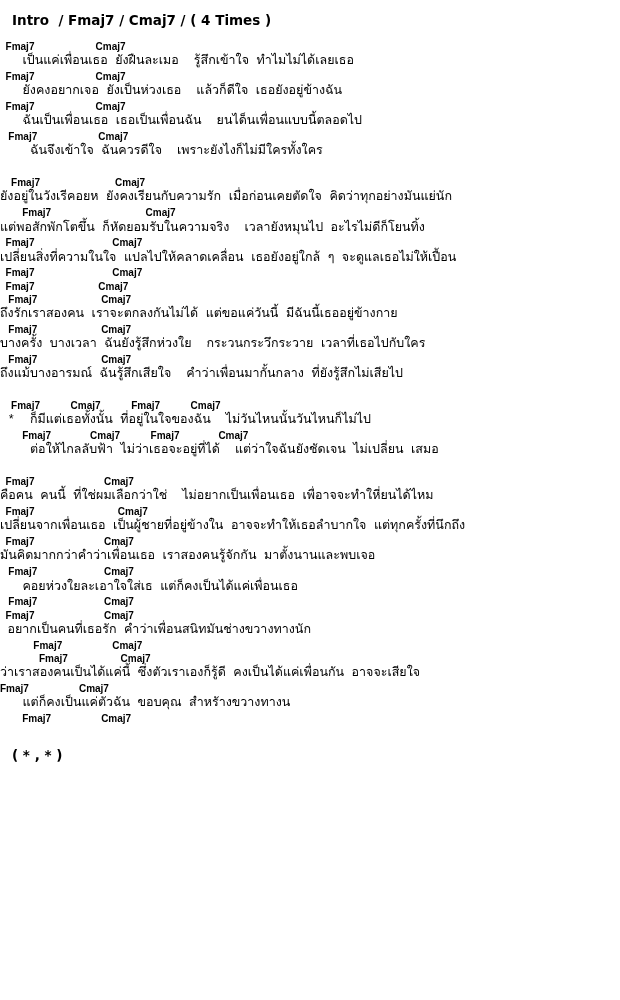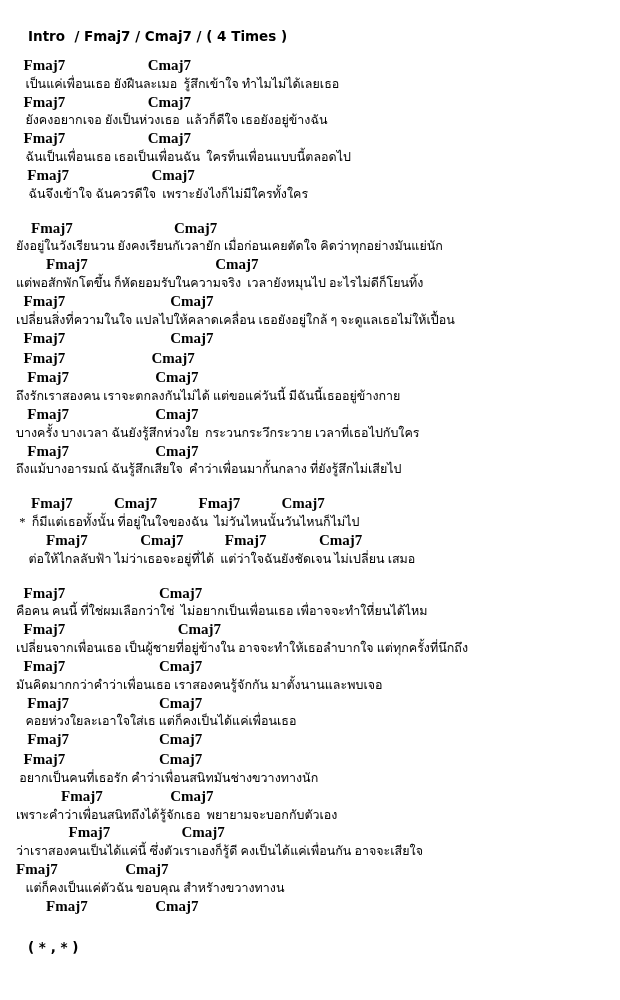--- a/index.html
+++ b/index.html
@@ -11,44 +11,44 @@
     width: 620px;
     height: 1000px;
     font-family: "DejaVu Sans", sans-serif;
     color: #000000;
     overflow: hidden;
   }
   .sheet {
     position: relative;
     width: 620px;
     height: 1000px;
-    padding: 16px;
+    padding: 0;
     box-sizing: border-box;
   }
   .intro {
     font-weight: bold;
     font-size: 13.5px;
     padding: 12px 0 0 12px;
     white-space: pre;
   }
   .block {
     padding: 0 0 0 0;
   }
   .chordline {
     font-weight: bold;
-    font-size: 15px;
+    font-size: 10px;
     white-space: pre;
     line-height: 1.32;
-    font-family: Liberation Serif, serif;
+    font-family: Liberation Sans, sans-serif;
   }
   .lyricline {
     font-size: 12.5px;
     white-space: pre;
     line-height: 1.35;
-    font-family: Liberation Serif, serif;
+    font-family: Liberation Mono, monospace;
   }
   .spacer-md { height: 12px; }
   .spacer-lg { height: 16px; }
   .outro {
     font-weight: bold;
     font-size: 13.5px;
     padding: 6px 0 0 12px;
     white-space: pre;
   }
 </style>
@@ -61,28 +61,28 @@
 
   <div class="spacer-md"></div>
 
   <div id="sections">
       <div class="block">
         <div class="chordline">  Fmaj7                      Cmaj7</div>
         <div class="lyricline">   เป็นแค่เพื่อนเธอ ยังฝืนละเมอ  รู้สึกเข้าใจ ทำไมไม่ได้เลยเธอ</div>
         <div class="chordline">  Fmaj7                      Cmaj7</div>
         <div class="lyricline">   ยังคงอยากเจอ ยังเป็นห่วงเธอ  แล้วก็ดีใจ เธอยังอยู่ข้างฉัน</div>
         <div class="chordline">  Fmaj7                      Cmaj7</div>
-        <div class="lyricline">   ฉันเป็นเพื่อนเธอ เธอเป็นเพื่อนฉัน  ใครท็นเพื่อนแบบนี้ตลอดไป</div>
+        <div class="lyricline">   ฉันเป็นเพื่อนเธอ เธอเป็นเพื่อนฉัน  ยนได็นเพื่อนแบบนี้ตลอดไป</div>
         <div class="chordline">   Fmaj7                      Cmaj7</div>
         <div class="lyricline">    ฉันจึงเข้าใจ ฉันควรดีใจ  เพราะยังไงก็ไม่มีใครทั้งใคร</div>
       </div>
       <div class="spacer-lg"></div>
       <div class="block">
         <div class="chordline">    Fmaj7                           Cmaj7</div>
-        <div class="lyricline">ยังอยู่ในวังเรียนวน ยังคงเรียนกัเวลายัก เมื่อก่อนเคยตัดใจ คิดว่าทุกอย่างมันแย่นัก</div>
+        <div class="lyricline">ยังอยู่ในวังเรีคอยห ยังคงเรียนกับความรัก เมื่อก่อนเคยตัดใจ คิดว่าทุกอย่างมันแย่นัก</div>
         <div class="chordline">        Fmaj7                                  Cmaj7</div>
         <div class="lyricline">แต่พอสักพักโตขึ้น ก็หัดยอมรับในความจริง  เวลายังหมุนไป อะไรไม่ดีก็โยนทิ้ง</div>
         <div class="chordline">  Fmaj7                            Cmaj7</div>
         <div class="lyricline">เปลี่ยนสิ่งที่ความในใจ แปลไปให้คลาดเคลื่อน เธอยังอยู่ใกล้ ๆ จะดูแลเธอไม่ให้เปื้อน</div>
         <div class="chordline">  Fmaj7                            Cmaj7</div>
         <div class="chordline">  Fmaj7                       Cmaj7</div>
         <div class="chordline">   Fmaj7                       Cmaj7</div>
         <div class="lyricline">ถึงรักเราสองคน เราจะตกลงกันไม่ได้ แต่ขอแค่วันนี้ มีฉันนี้เธออยู่ข้างกาย</div>
         <div class="chordline">   Fmaj7                       Cmaj7</div>
         <div class="lyricline">บางครั้ง บางเวลา ฉันยังรู้สึกห่วงใย  กระวนกระวึกระวาย เวลาที่เธอไปกับใคร</div>
@@ -103,21 +103,20 @@
         <div class="chordline">  Fmaj7                              Cmaj7</div>
         <div class="lyricline">เปลี่ยนจากเพื่อนเธอ เป็นผู้ชายที่อยู่ข้างใน อาจจะทำให้เธอลำบากใจ แต่ทุกครั้งที่นึกถึง</div>
         <div class="chordline">  Fmaj7                         Cmaj7</div>
         <div class="lyricline">มันคิดมากกว่าคำว่าเพื่อนเธอ เราสองคนรู้จักกัน มาตั้งนานและพบเจอ</div>
         <div class="chordline">   Fmaj7                        Cmaj7</div>
         <div class="lyricline">   คอยห่วงใยละเอาใจใส่เธ แต่ก็คงเป็นได้แค่เพื่อนเธอ</div>
         <div class="chordline">   Fmaj7                        Cmaj7</div>
         <div class="chordline">  Fmaj7                         Cmaj7</div>
         <div class="lyricline"> อยากเป็นคนที่เธอรัก คำว่าเพื่อนสนิทมันช่างขวางทางนัก</div>
         <div class="chordline">            Fmaj7                  Cmaj7</div>
-        <div class="lyricline">เพราะคำว่าเพื่อนสนิทถึงได้รู้จักเธอ  พยายามจะบอกกับตัวเอง</div>
         <div class="chordline">              Fmaj7                   Cmaj7</div>
         <div class="lyricline">ว่าเราสองคนเป็นได้แค่นี้ ซึ่งตัวเราเองก็รู้ดี คงเป็นได้แค่เพื่อนกัน อาจจะเสียใจ</div>
         <div class="chordline">Fmaj7                  Cmaj7</div>
         <div class="lyricline">   แต่ก็คงเป็นแค่ตัวฉัน ขอบคุณ สำหรัางขวางทางน</div>
         <div class="chordline">        Fmaj7                  Cmaj7</div>
       </div>
       <div class="spacer-lg"></div>
     </div>
 
   <div class="outro">( * , * )</div>

